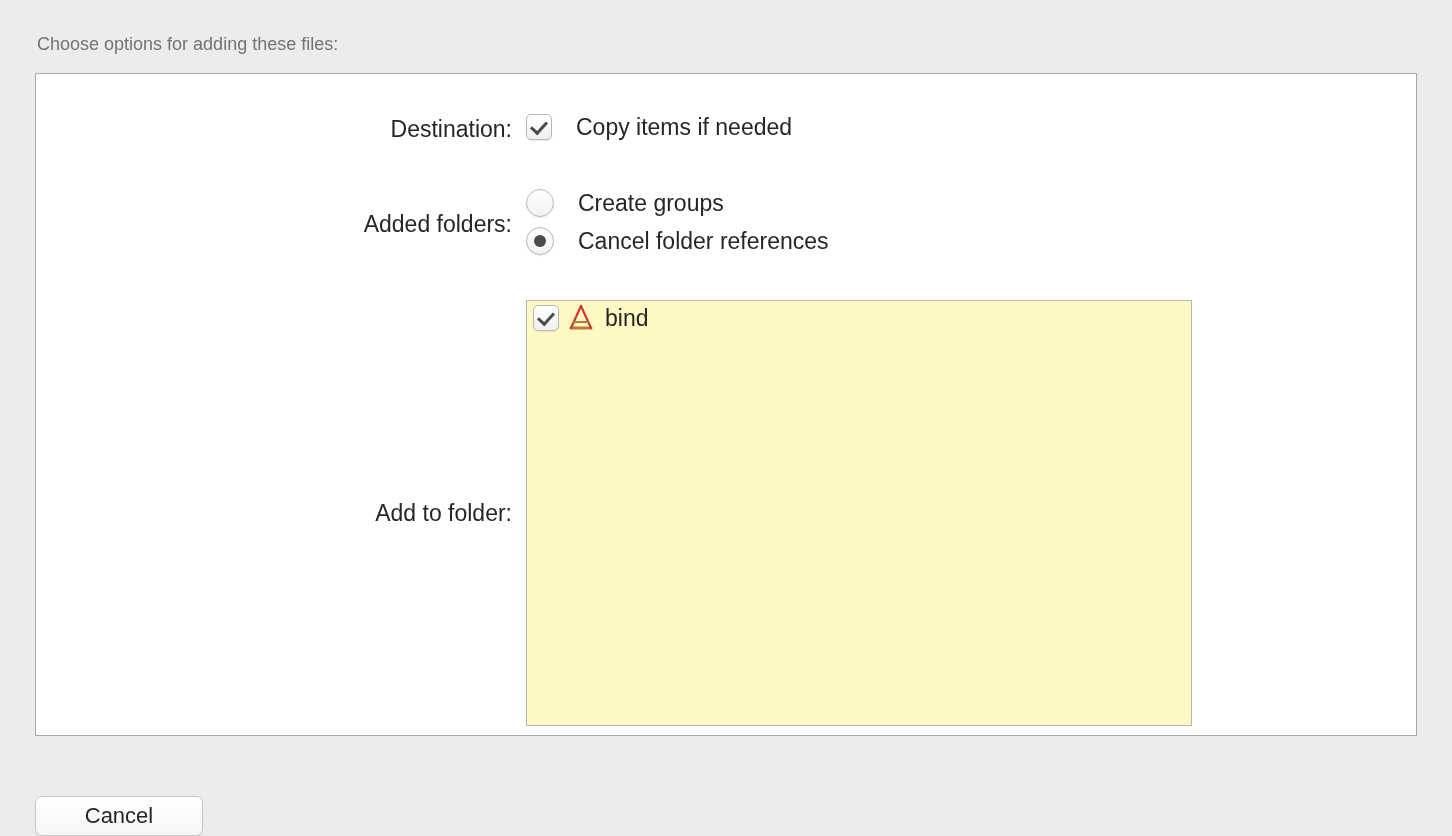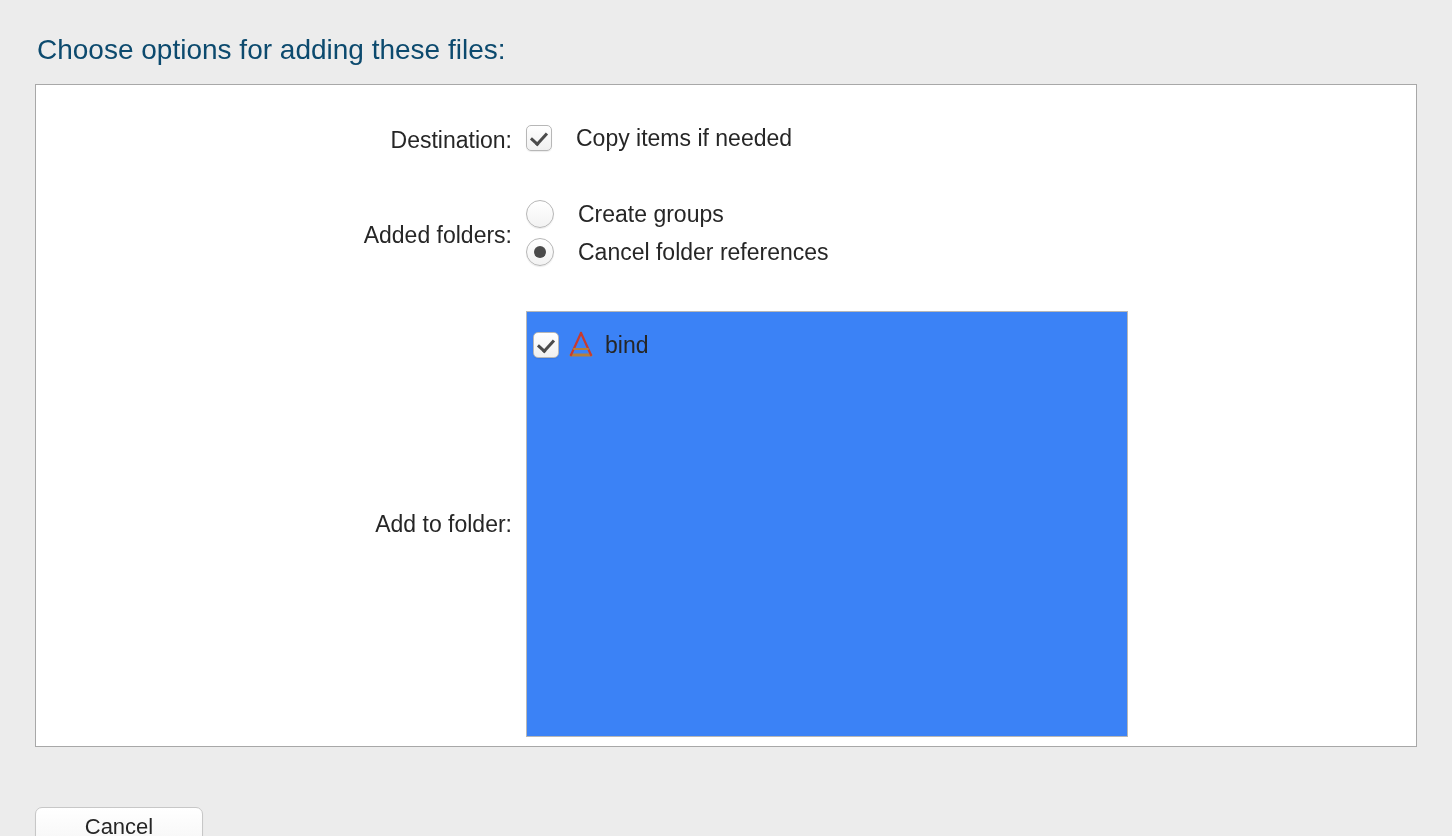--- a/index.html
+++ b/index.html
@@ -11,23 +11,23 @@
     font-size: 22px;
     color: #262626;
   }
   .dialog {
     width: 100%; height: 100%;
     padding: 22px 35px 10px 35px;
     display: flex;
     flex-direction: column;
   }
   .title {
-    font-size: 28px;
+    font-size: 18px;
     margin: 12px 0 18px 2px;
-    color: #0c4a6e;
+    color: #737373;
   }
   .panel {
     flex: 0 0 auto;
     background: #ffffff;
     border: 1px solid #a8a8a8;
     width: 100%;
     height: 663px;
     padding: 36px 30px 30px 30px;
   }
   .row {
@@ -97,24 +97,24 @@
     width: 12px; height: 12px;
     background: #4b4b4b;
     border-radius: 50%;
   }
   .opt-text {
     font-size: 23px;
     color: #262626;
   }
   .targets-box {
     border: 1px solid #b7b7b7;
-    width: 602px;
+    width: 666px;
     height: 426px;
-    background: #3b82f6;
-    padding: 16px 6px;
+    background: #fef9c3;
+    padding: 0 6px;
   }
   .target-row {
     display: flex;
     align-items: center;
     height: 34px;
   }
   .target-row .cb { margin-right: 6px; }
   .target-icon {
     width: 28px; height: 28px;
     margin: 0 8px 0 2px;

